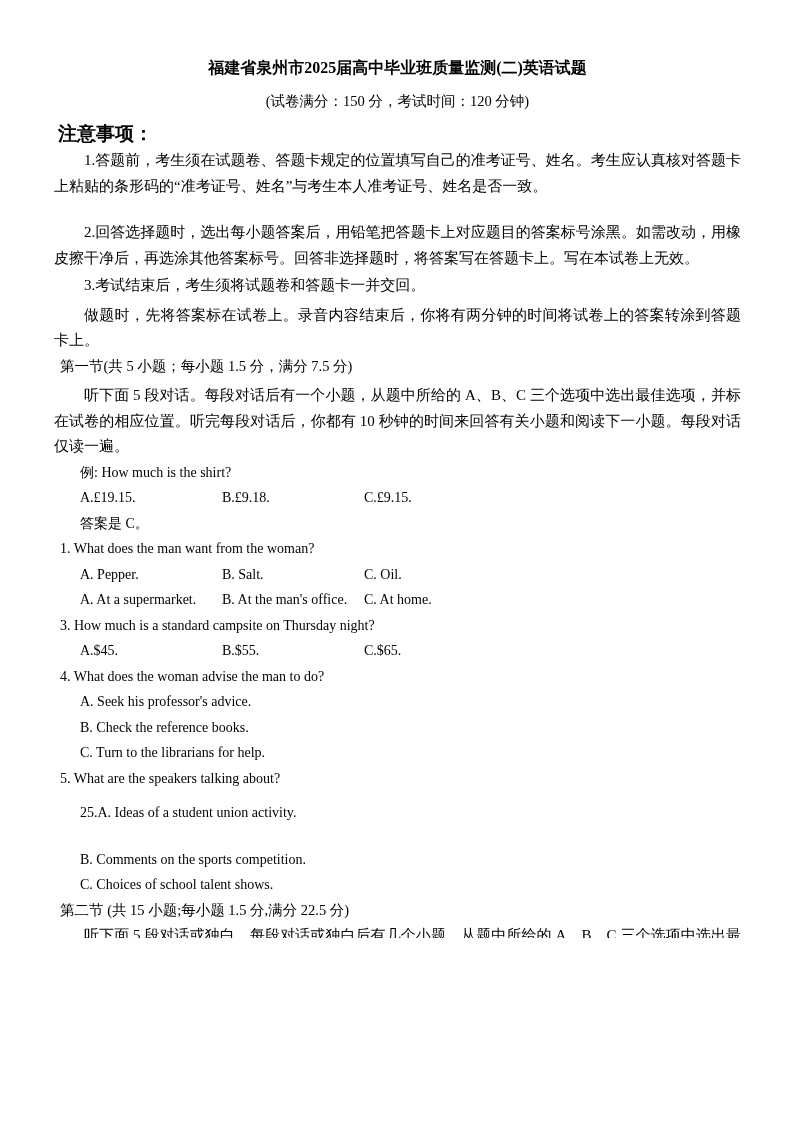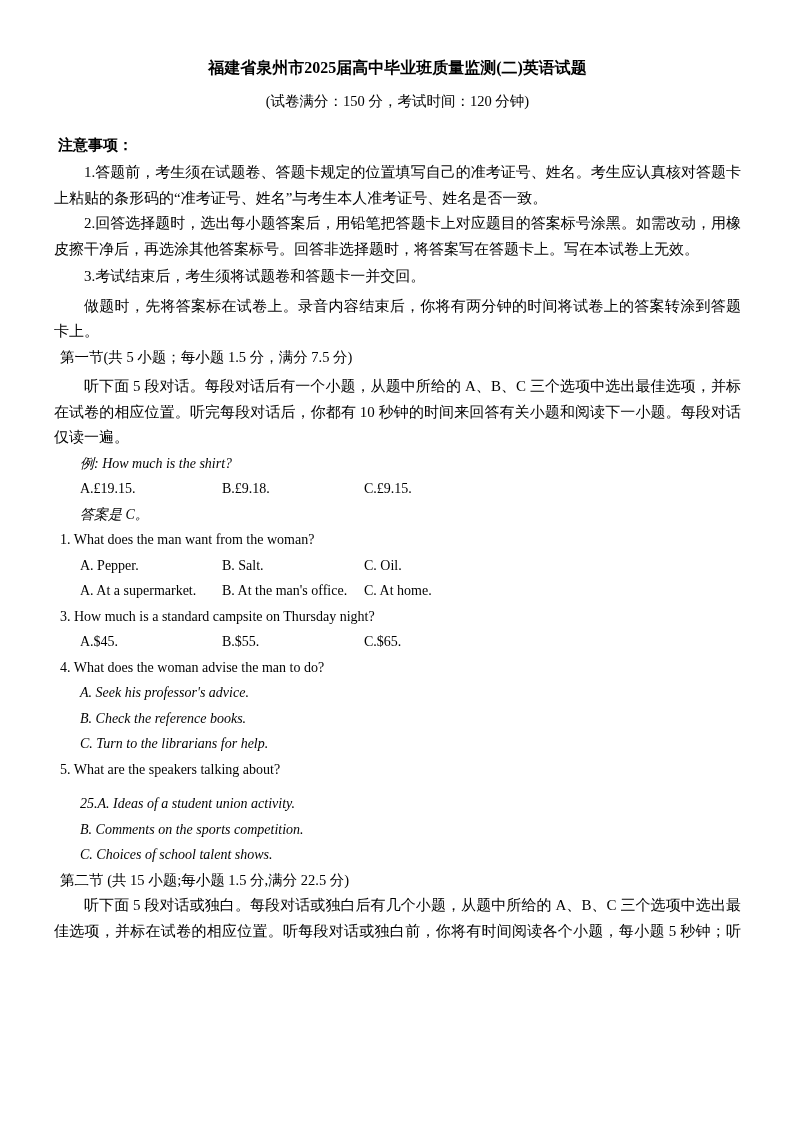--- a/index.html
+++ b/index.html
@@ -24,47 +24,47 @@
     font-weight: bold;
     line-height: 24px;
   }
   .subtitle {
     text-align: center;
     font-size: 14.5px;
     margin-top: 9px;
     line-height: 25.5px;
   }
   .notes-heading {
-    margin-top: 18px;
+    margin-top: 6px;
     margin-left: 4px;
     font-weight: bold;
-    font-size: 15px;
+    font-size: 19px;
   }
   .para {
     text-align: justify;
     text-indent: 30px;
     font-size: 15px;
   }
   .mt2 { margin-top: 2px; }
   .mt4 { margin-top: 4px; }
-  .mt8 { margin-top: 0; }
+  .mt8 { margin-top: 21px; }
   .mt9 { margin-top: 9px; }
   .mt20 { margin-top: 20px; }
   .part-heading {
     margin-top: 16px;
     margin-left: 4px;
     font-weight: bold;
     font-size: 15px;
   }
   .sec-heading {
     margin-left: 6px;
     font-size: 14.5px;
   }
   .line { margin-left: 6px; }
-  .opt-line { margin-left: 26px; font-style: italic; }
+  .opt-line { margin-left: 26px; }
   .opt-row { margin-left: 26px; white-space: nowrap; }
   .opt { display: inline-block; min-width: 142px; }
   .opt.last { min-width: 0; }
 </style>
 </head>
 <body>
 
 <div class="page">
 
   <div class="title">福建省泉州市2025届高中毕业班质量监测(二)英语试题</div>

